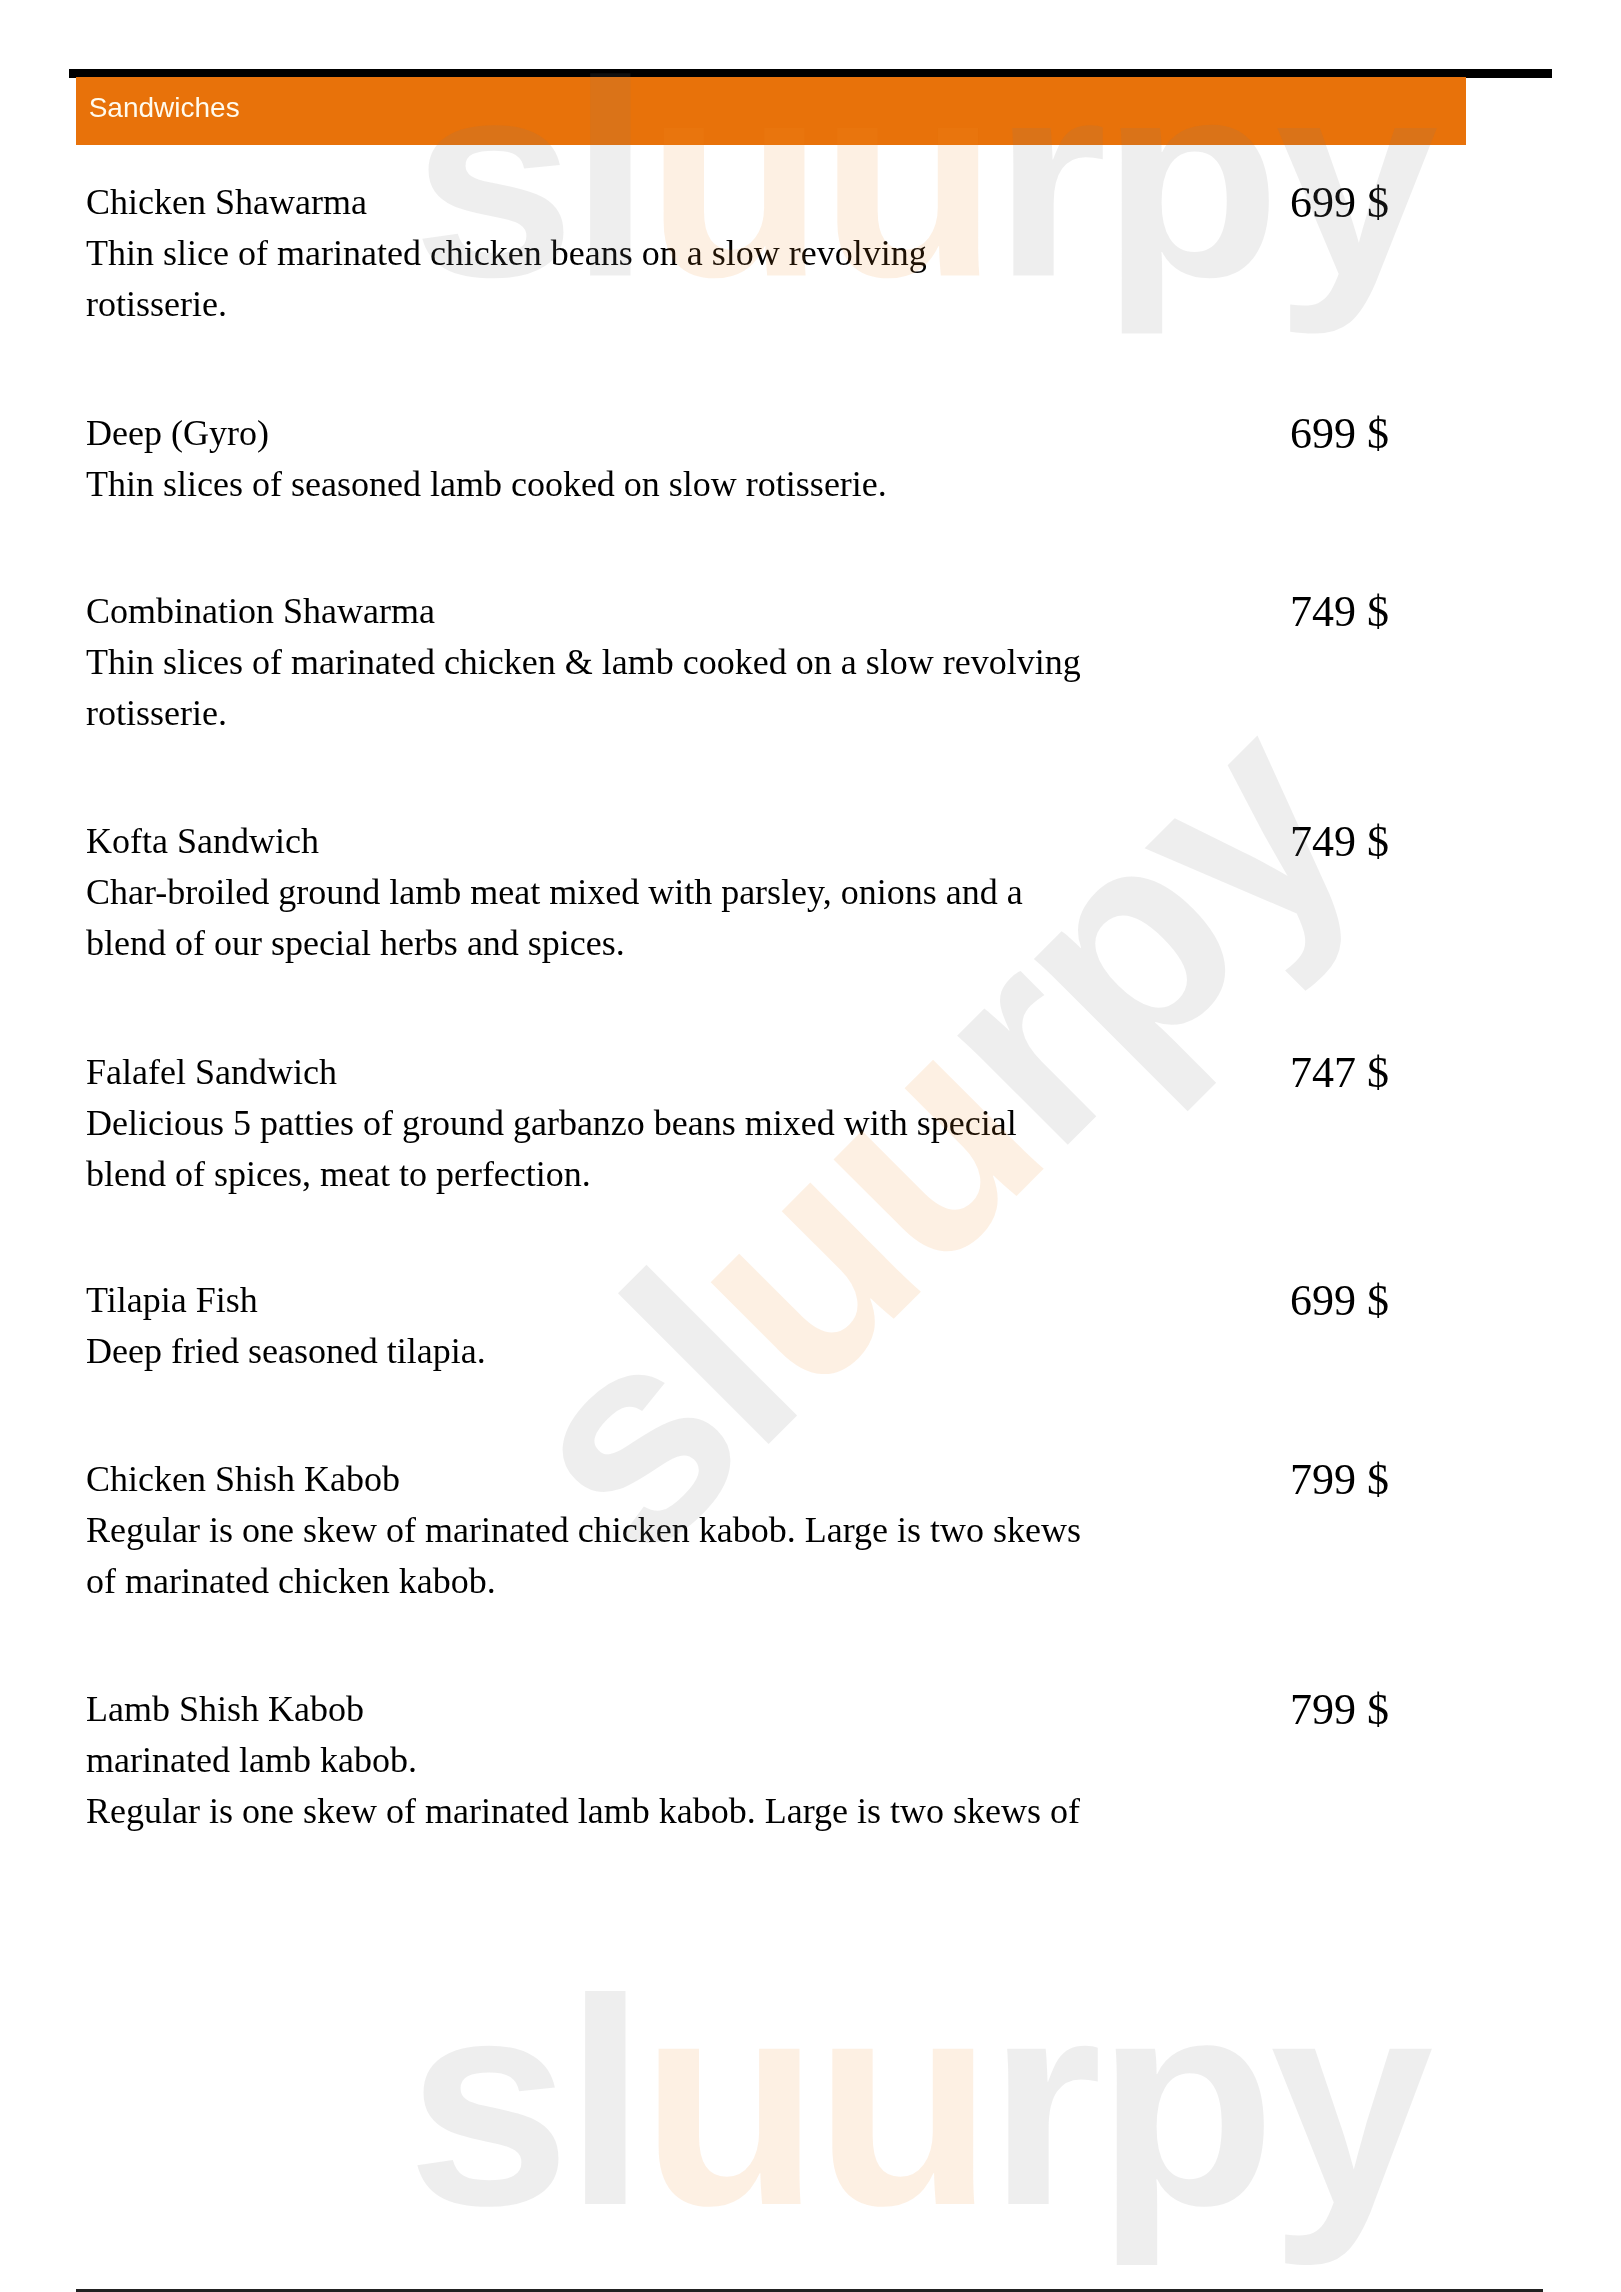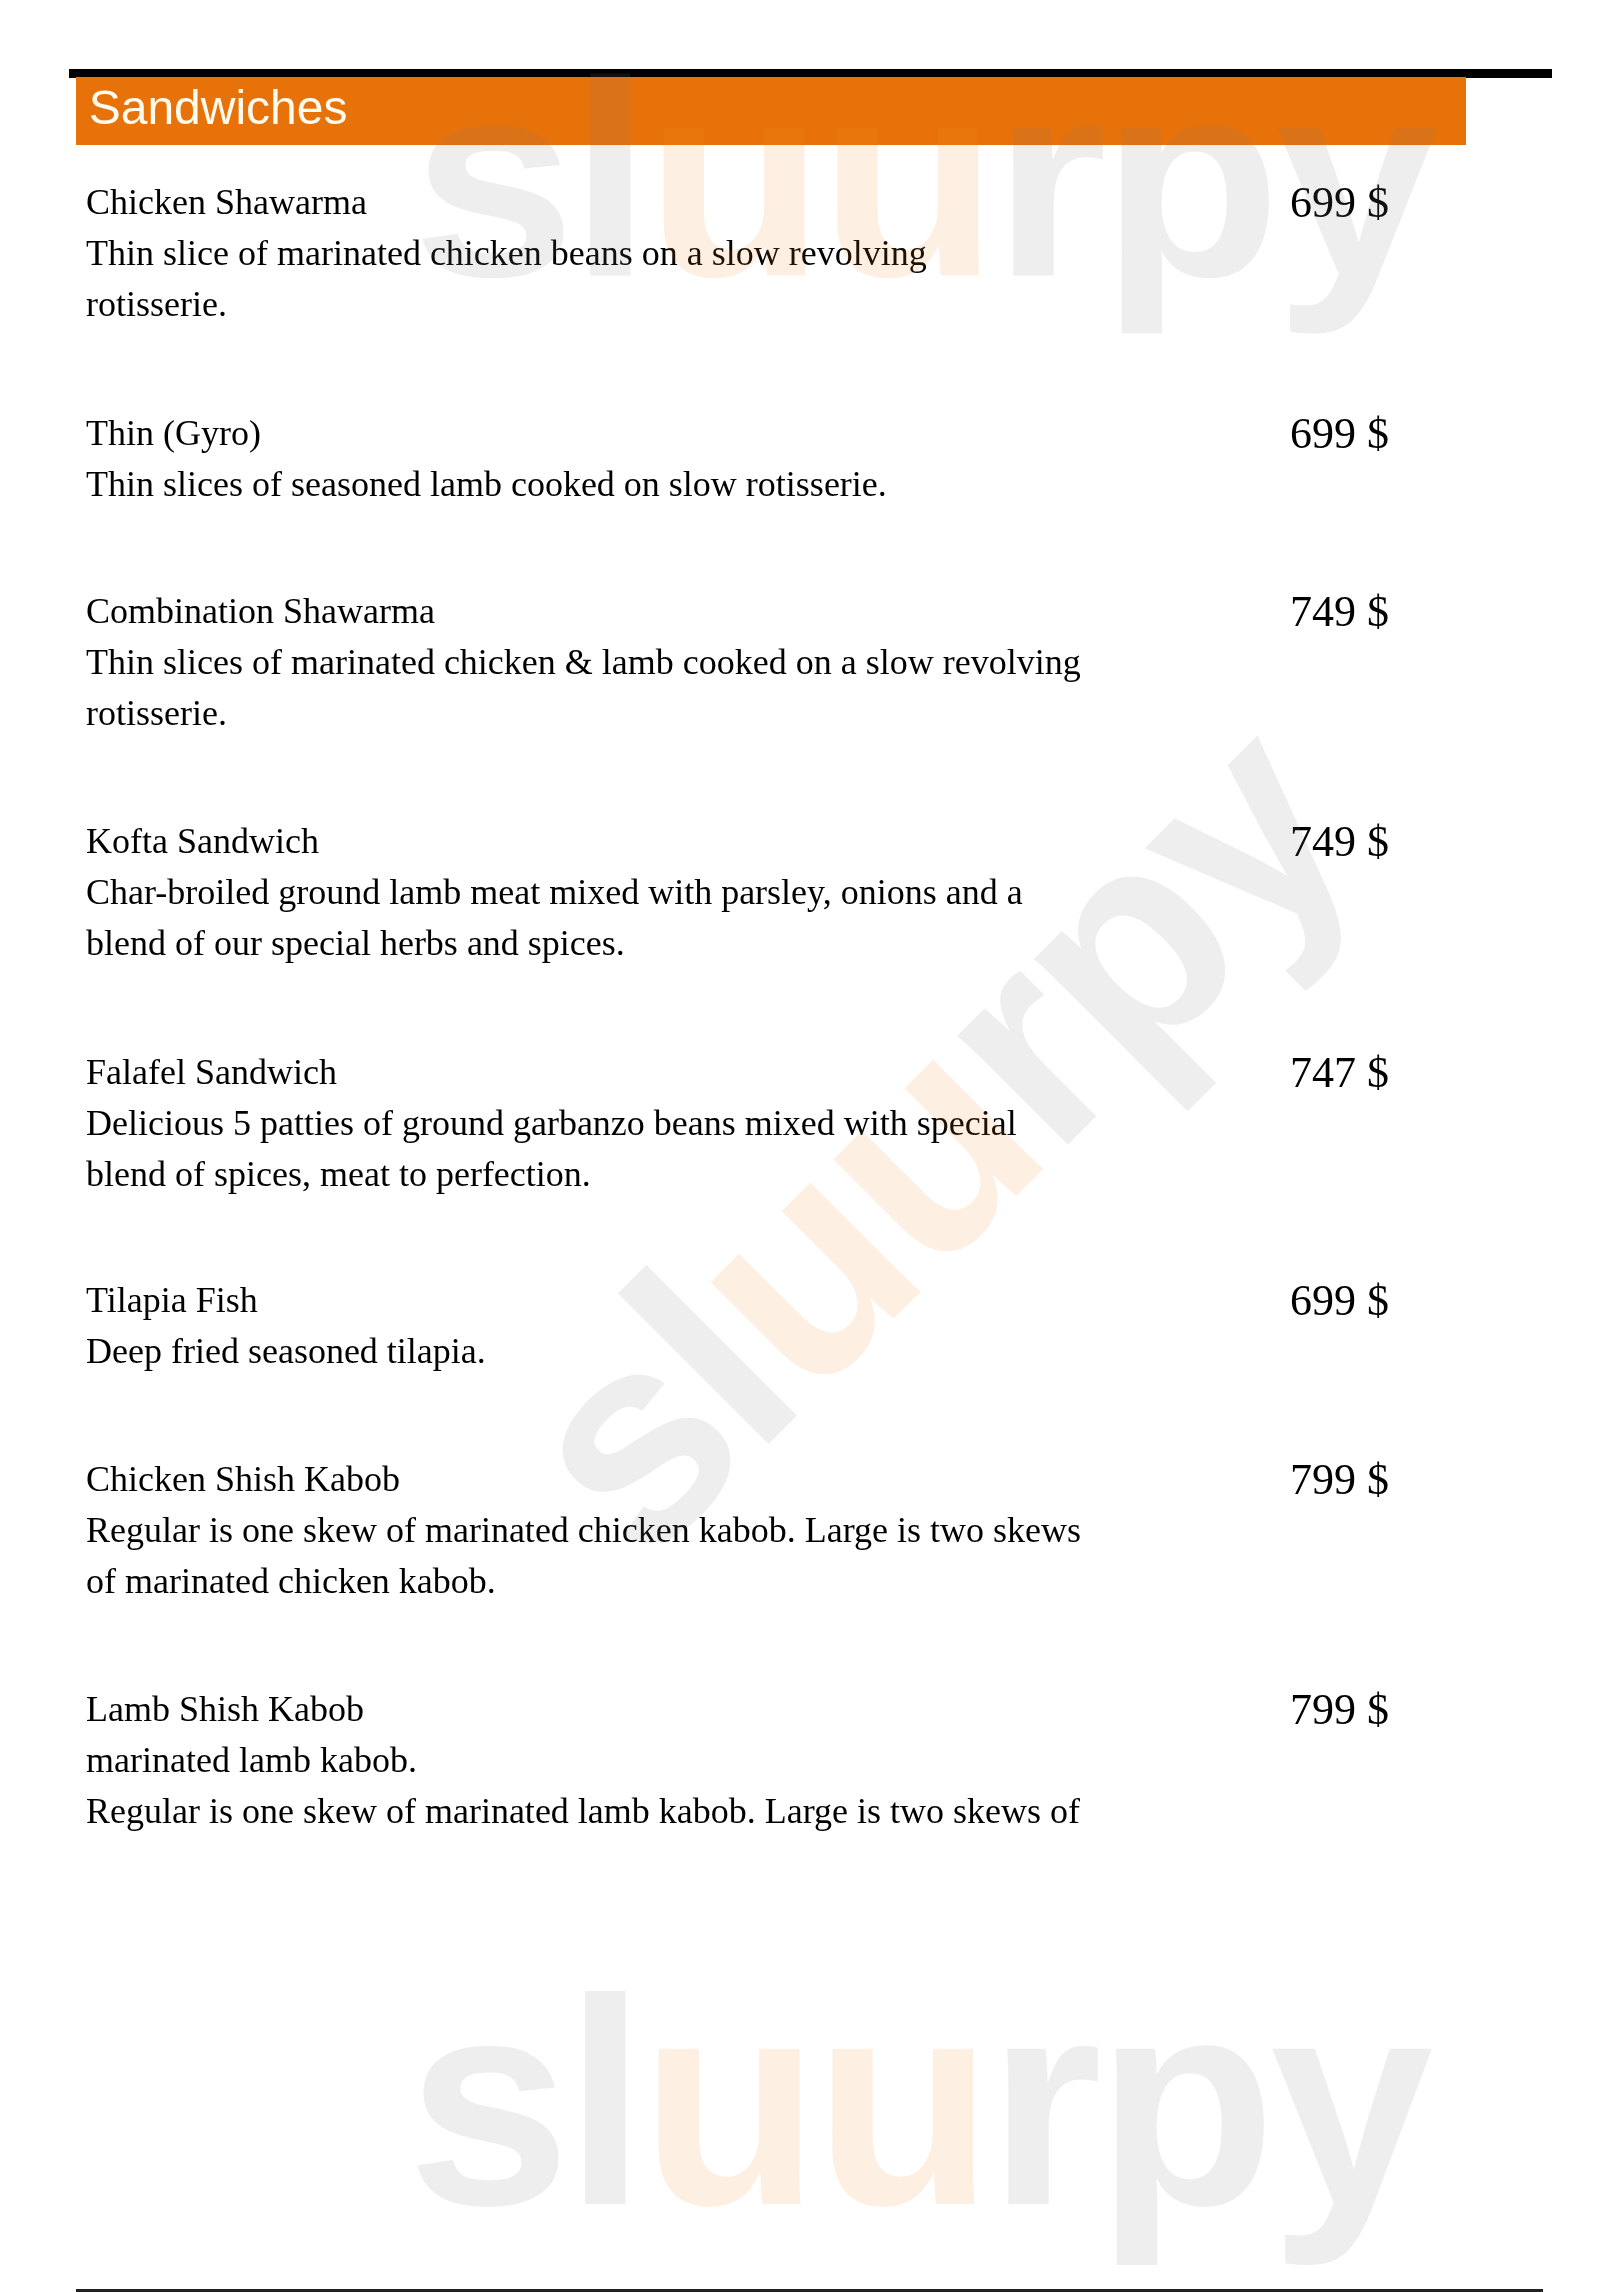--- a/index.html
+++ b/index.html
@@ -31,21 +31,21 @@
       height: 68px;
       background: #e8720a;
     }
     .section-title {
       position: absolute;
       left: 12.7px;
       top: -2.9px;
       height: 68px;
       line-height: 68px;
       font-family: "Liberation Sans", sans-serif;
-      font-size: 48px;
+      font-size: 28px;
       color: #fffbee;
       white-space: nowrap;
     }
     .menu-list {
       position: absolute;
       left: 0;
       top: 0;
       width: 1621px;
       height: 2224px;
     }
@@ -121,21 +121,21 @@
 <div class="menu-list">
 
   <div class="menu-item" style="top:177px;">
     <span class="item-name">Chicken Shawarma</span>
     <span class="item-desc-line">Thin slice of marinated chicken beans on a slow revolving</span>
     <span class="item-desc-line">rotisserie.</span>
     <span class="item-price">699 $</span>
   </div>
 
   <div class="menu-item" style="top:408px;">
-    <span class="item-name">Thin (Gyro)</span>
+    <span class="item-name">Deep (Gyro)</span>
     <span class="item-desc-line">Thin slices of seasoned lamb cooked on slow rotisserie.</span>
     <span class="item-price">699 $</span>
   </div>
 
   <div class="menu-item" style="top:586px;">
     <span class="item-name">Combination Shawarma</span>
     <span class="item-desc-line">Thin slices of marinated chicken &amp; lamb cooked on a slow revolving</span>
     <span class="item-desc-line">rotisserie.</span>
     <span class="item-price">749 $</span>
   </div>

